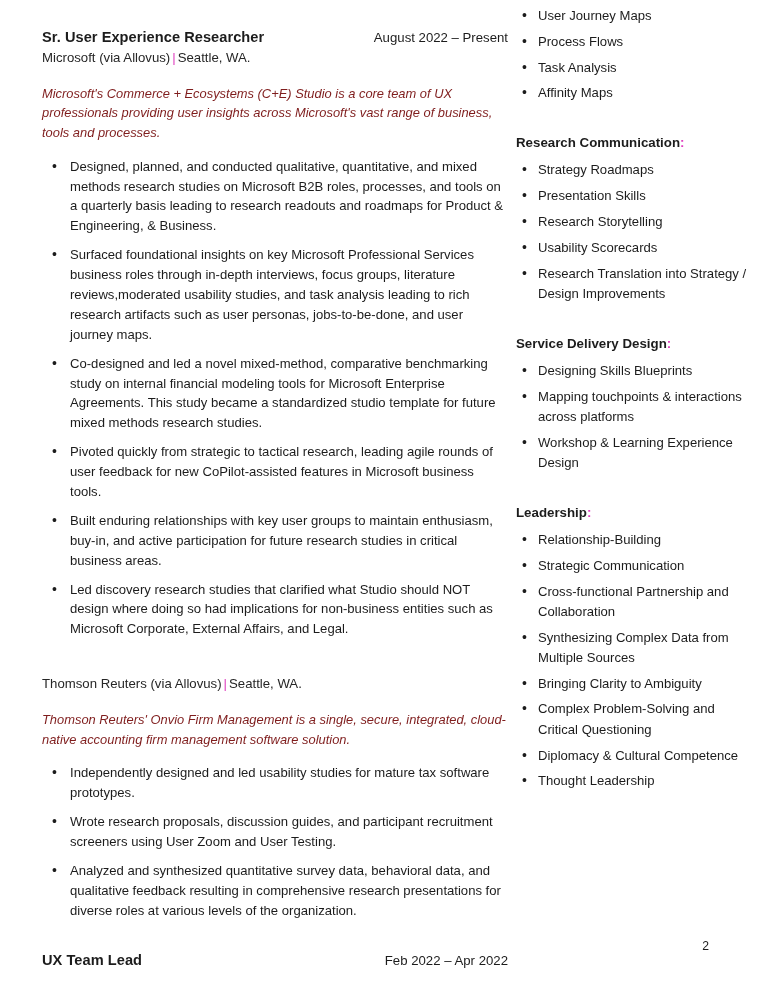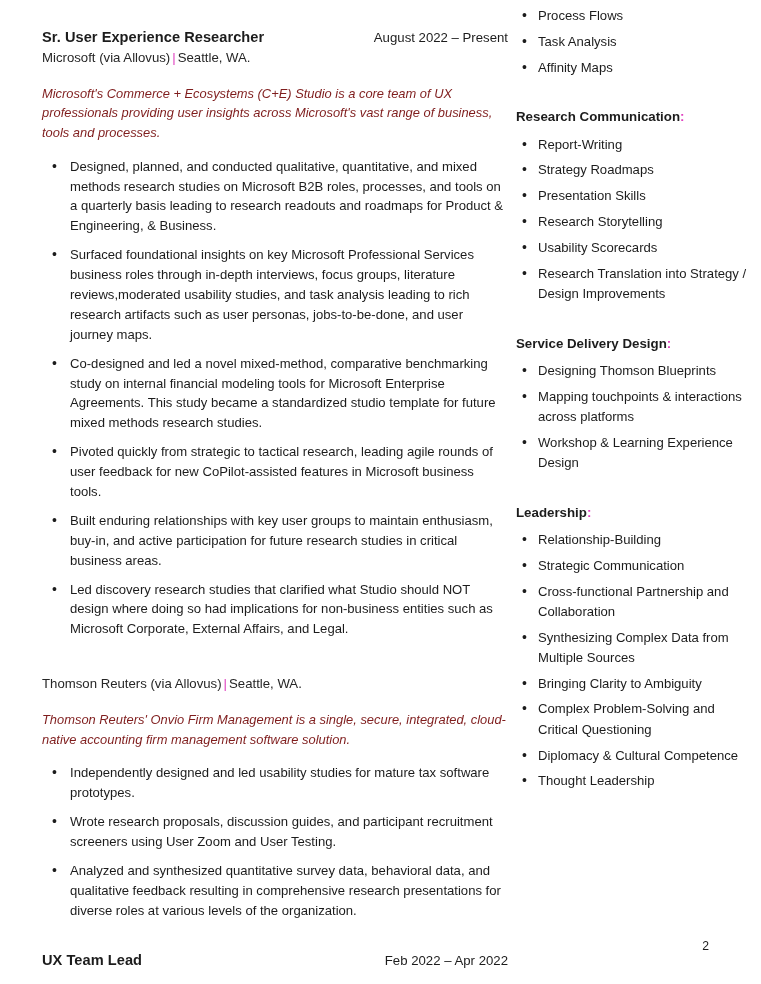--- a/index.html
+++ b/index.html
@@ -187,42 +187,42 @@
         <div class="job-dates">Feb 2022 – Apr 2022</div>
       </div>
 
     </div>
 
   </div>
 
   <div class="side-col">
 
     <ul class="side-list">
+      <li>User Journey Maps</li>
       <li>Process Flows</li>
       <li>Task Analysis</li>
       <li>Affinity Maps</li>
     </ul>
 
     <div class="side-gap"></div>
 
     <div class="side-head"><span>Research Communication</span><span class="sep-colon">:</span></div>
     <ul class="side-list">
-      <li>Report-Writing</li>
       <li>Strategy Roadmaps</li>
       <li>Presentation Skills</li>
       <li>Research Storytelling</li>
       <li>Usability Scorecards</li>
       <li>Research Translation into Strategy / Design Improvements</li>
     </ul>
 
     <div class="side-gap"></div>
 
     <div class="side-head"><span>Service Delivery Design</span><span class="sep-colon">:</span></div>
     <ul class="side-list">
-      <li>Designing Thomson Blueprints</li>
+      <li>Designing Skills Blueprints</li>
       <li>Mapping touchpoints &amp; interactions across platforms</li>
       <li>Workshop &amp; Learning Experience Design</li>
     </ul>
 
     <div class="side-gap"></div>
 
     <div class="side-head"><span>Leadership</span><span class="sep-colon">:</span></div>
     <ul class="side-list">
       <li>Relationship-Building</li>
       <li>Strategic Communication</li>

